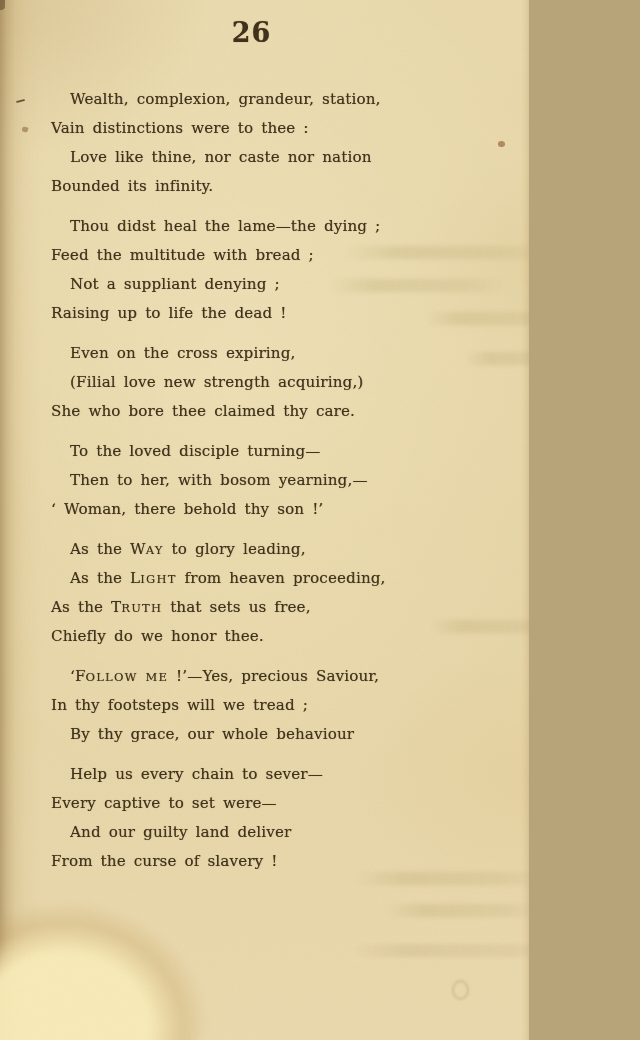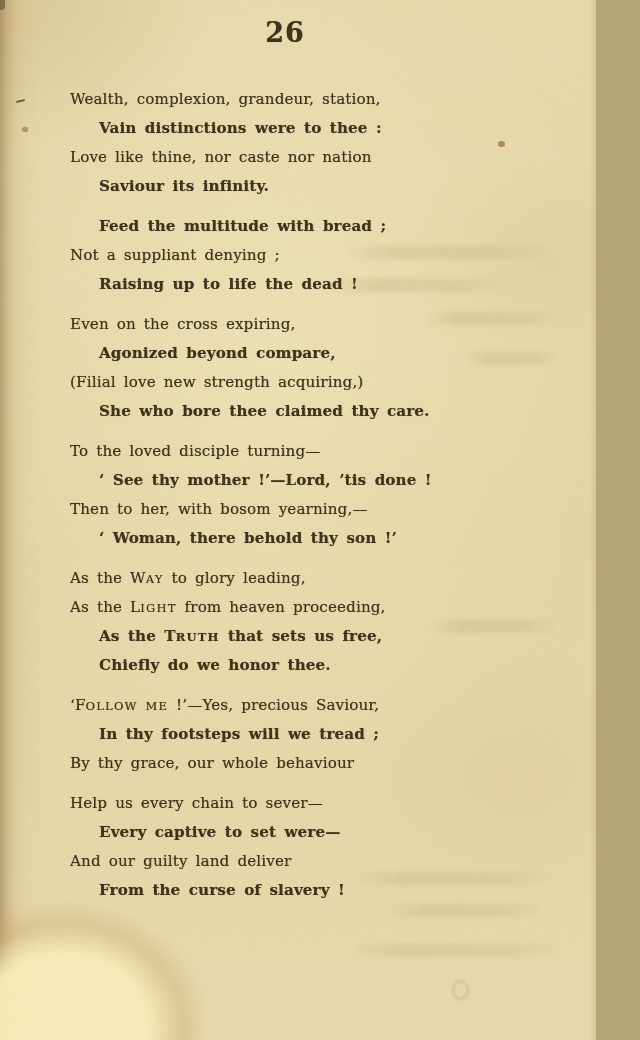--- a/index.html
+++ b/index.html
@@ -1,18 +1,18 @@
 <!DOCTYPE html>
 <html><head>
 <meta charset="utf-8">
 <style>
   html,body{margin:0;padding:0;background:#b7a478;}
   .page{
     position:relative;
-    width:596px;height:1040px;
+    width:529px;height:1040px;
     overflow:hidden;
     font-family:"DejaVu Serif","Liberation Serif",serif;
     color:#3e3019;
     background:
       linear-gradient(90deg, rgba(125,92,45,0.45) 0px, rgba(152,118,62,0.30) 7px, rgba(180,148,88,0.18) 15px, rgba(200,172,112,0.10) 25px, rgba(200,172,112,0) 42px),
       linear-gradient(270deg, rgba(165,135,75,0.22) 0px, rgba(165,135,75,0.10) 3px, rgba(165,135,75,0) 8px),
       radial-gradient(300px 220px at 0% 0%, rgba(160,125,65,0.18), rgba(160,125,65,0) 70%),
       radial-gradient(200px 150px at 540px 260px, rgba(212,188,128,0.20), rgba(212,188,128,0) 70%),
       radial-gradient(240px 190px at 520px 780px, rgba(210,184,122,0.16), rgba(210,184,122,0) 70%),
       radial-gradient(480px 600px at 45% 35%, rgba(255,246,214,0.30), rgba(255,246,214,0) 75%),
@@ -22,21 +22,21 @@
     position:absolute;top:17px;left:0;width:100%;
     text-align:center;font-size:27px;font-weight:bold;letter-spacing:1px;
     transform:translateX(-13px);
     text-shadow:0 0 0.8px rgba(62,48,25,0.6);
   }
   .poem{position:absolute;top:85px;left:0;width:100%;font-size:15px;}
   .stanza{margin:0 0 11px 0;}
   .line{height:29px;line-height:29px;white-space:nowrap;word-spacing:3px;letter-spacing:0.2px;
         text-shadow:0.3px 0.3px 0.7px rgba(62,48,25,0.55);}
   .indent-0{margin-left:70px;}
-  .indent-1{margin-left:99px;font-weight:bold;}
+  .indent-1{margin-left:51px;}
   .sc{font-size:0.76em;letter-spacing:1.3px;text-transform:uppercase;}
   
   .stain{
     position:absolute;left:-36px;bottom:-46px;width:250px;height:190px;
     border-radius:45% 55% 50% 50%;
     background:radial-gradient(ellipse at 40% 70%, rgba(249,236,186,0.95) 40%, rgba(196,160,96,0.30) 56%, rgba(230,214,168,0) 68%);
     filter:blur(3px);
   }
   .ghost{position:absolute;height:13px;border-radius:8px;filter:blur(2px);
     background:linear-gradient(90deg, rgba(166,146,88,0) 0%, rgba(166,146,88,0.20) 25%, rgba(166,146,88,0.14) 75%, rgba(166,146,88,0) 100%);}
@@ -68,36 +68,35 @@
 
 <div class="page">
 
   <div class="folio">26</div>
 
   <div class="poem">
       <div class="stanza">
         <div class="line indent-0"><span>Wealth, complexion, grandeur, station,</span></div>
         <div class="line indent-1"><span>Vain distinctions were to thee :</span></div>
         <div class="line indent-0"><span>Love like thine, nor caste nor nation</span></div>
-        <div class="line indent-1"><span>Saviour its infinity.</span></div>
+        <div class="line indent-1"><span>Bounded its infinity.</span></div>
       </div>
       <div class="stanza">
+        <div class="line indent-0"><span>Thou didst heal the lame—the dying ;</span></div>
         <div class="line indent-1"><span>Feed the multitude with bread ;</span></div>
         <div class="line indent-0"><span>Not a suppliant denying ;</span></div>
         <div class="line indent-1"><span>Raising up to life the dead !</span></div>
       </div>
       <div class="stanza">
         <div class="line indent-0"><span>Even on the cross expiring,</span></div>
-        <div class="line indent-1"><span>Agonized beyond compare,</span></div>
         <div class="line indent-0"><span>(Filial love new strength acquiring,)</span></div>
         <div class="line indent-1"><span>She who bore thee claimed thy care.</span></div>
       </div>
       <div class="stanza">
         <div class="line indent-0"><span>To the loved disciple turning—</span></div>
-        <div class="line indent-1"><span>‘ See thy mother !’—Lord, ’tis done !</span></div>
         <div class="line indent-0"><span>Then to her, with bosom yearning,—</span></div>
         <div class="line indent-1"><span>‘ Woman, there behold thy son !’</span></div>
       </div>
       <div class="stanza">
         <div class="line indent-0"><span>As the W</span><span class="sc">ay</span><span> to glory leading,</span></div>
         <div class="line indent-0"><span>As the L</span><span class="sc">ight</span><span> from heaven proceeding,</span></div>
         <div class="line indent-1"><span>As the T</span><span class="sc">ruth</span><span> that sets us free,</span></div>
         <div class="line indent-1"><span>Chiefly do we honor thee.</span></div>
       </div>
       <div class="stanza">

